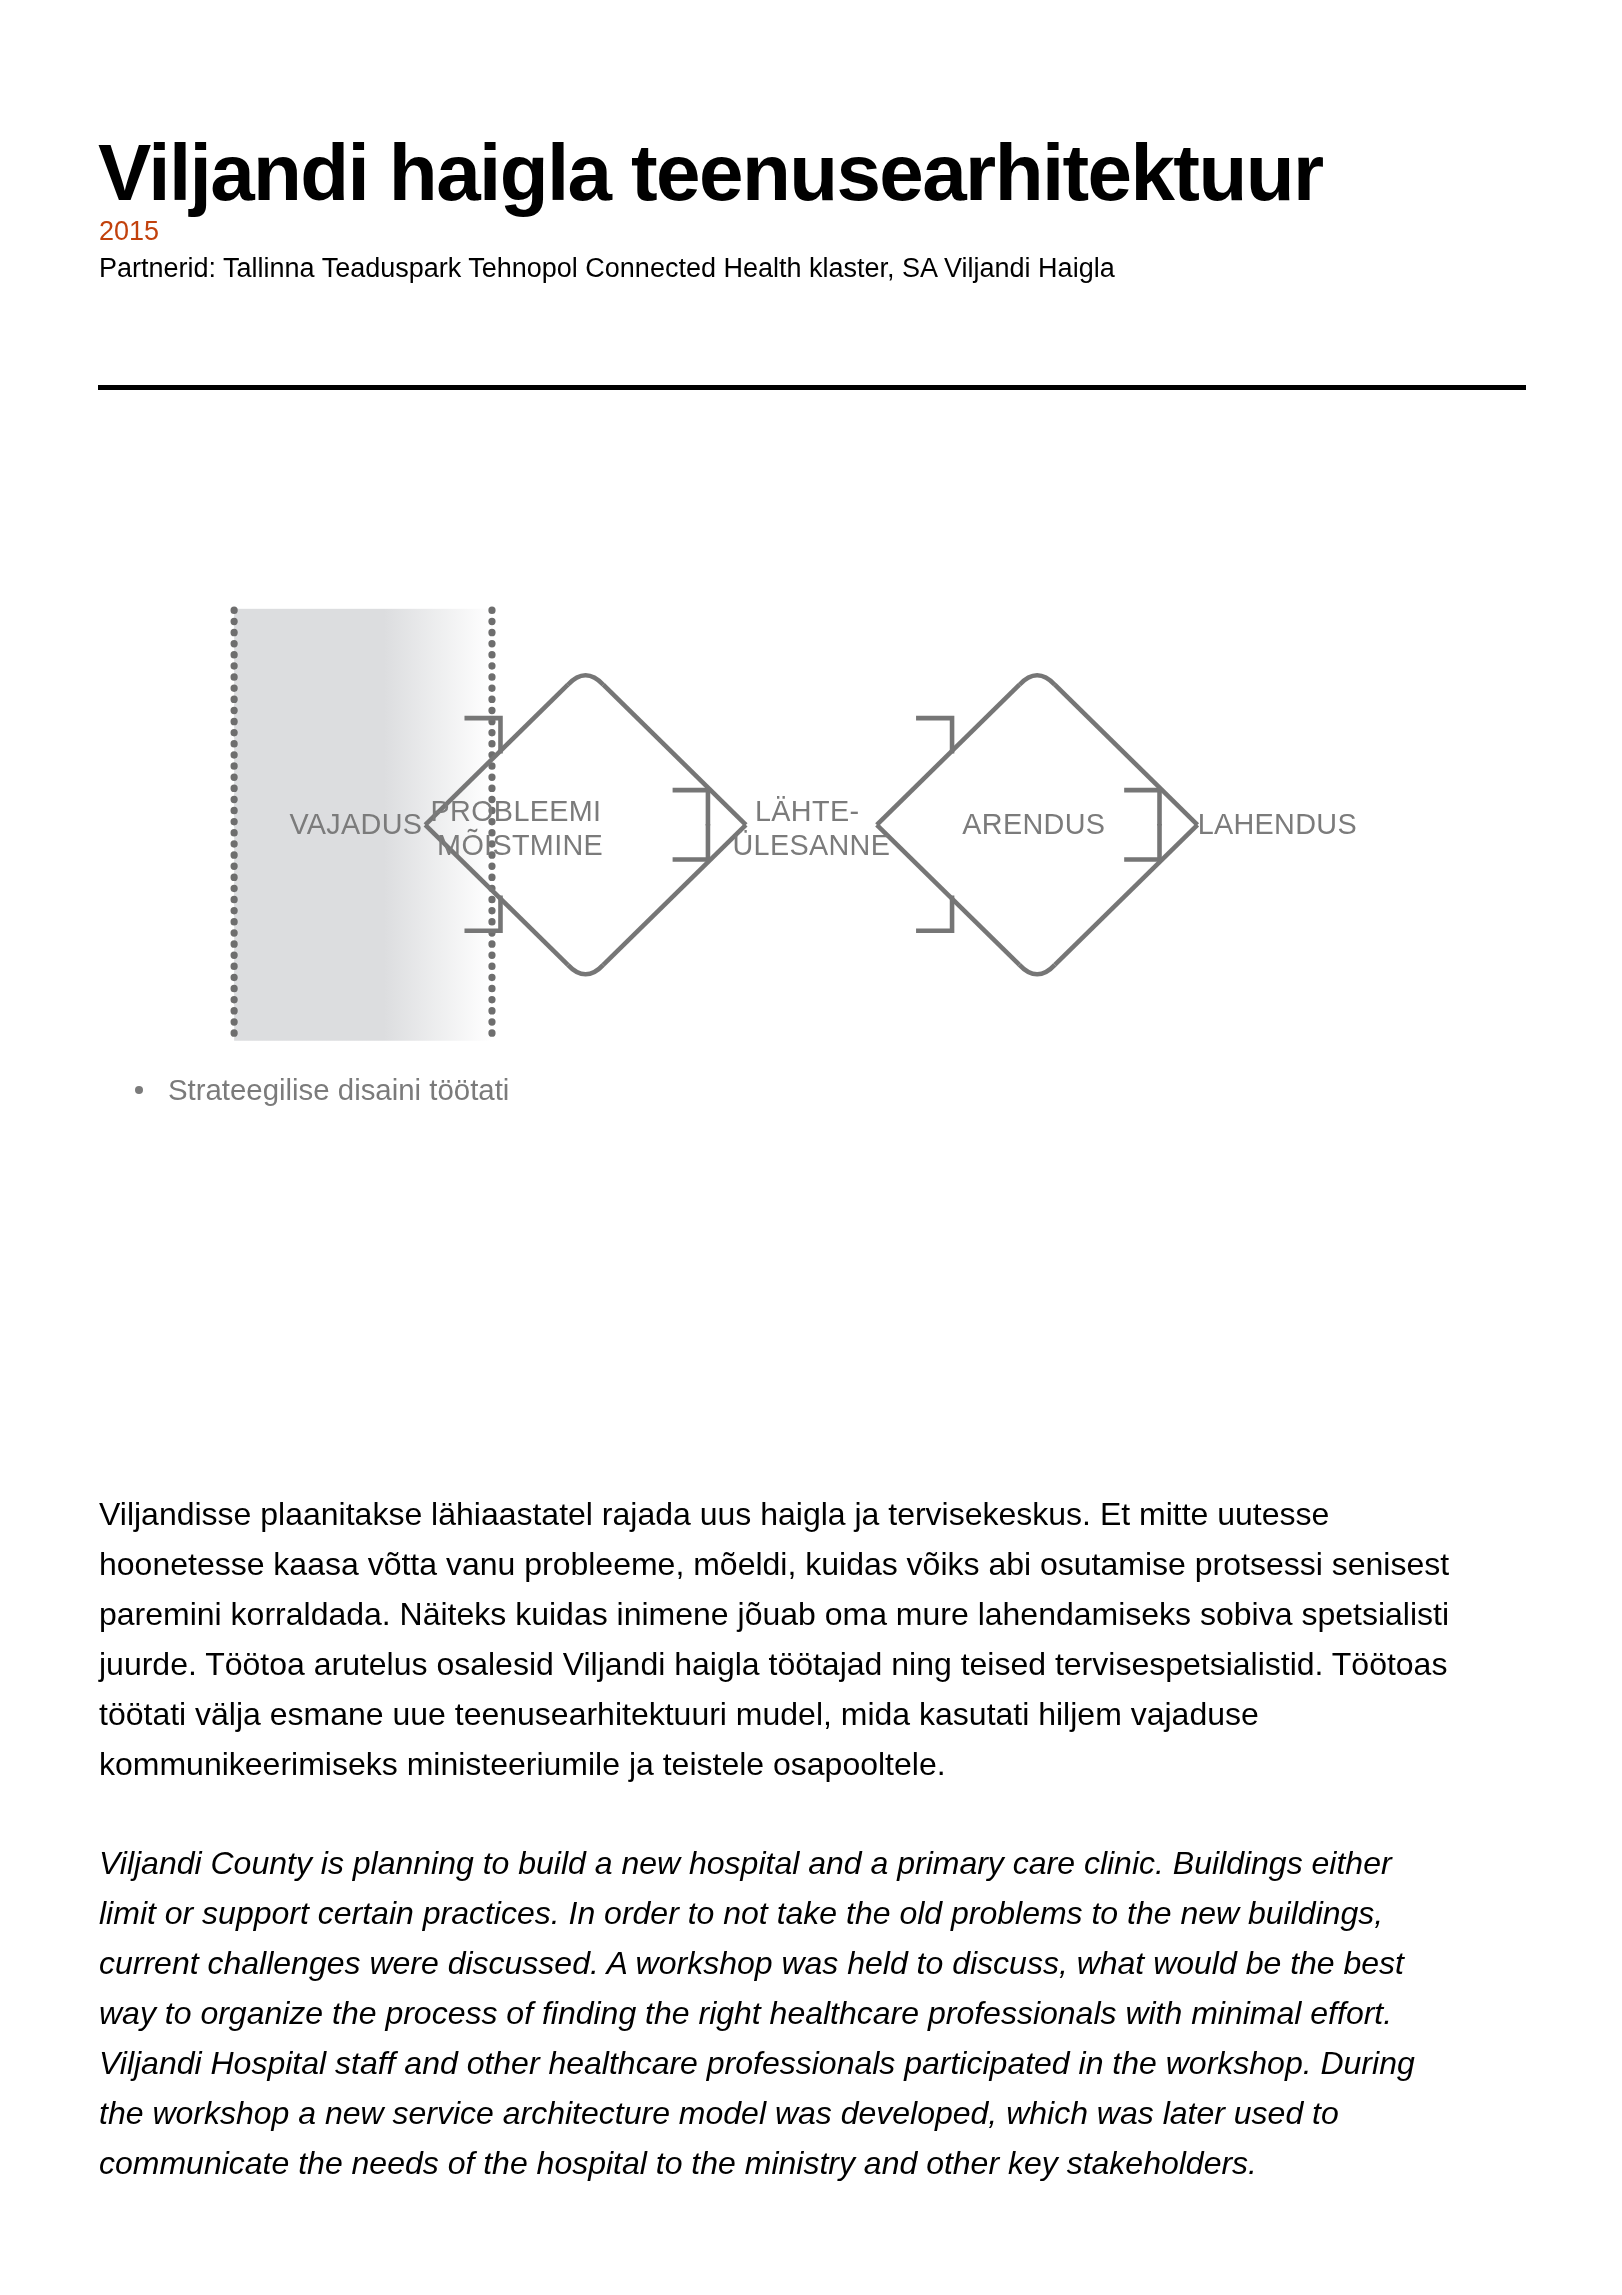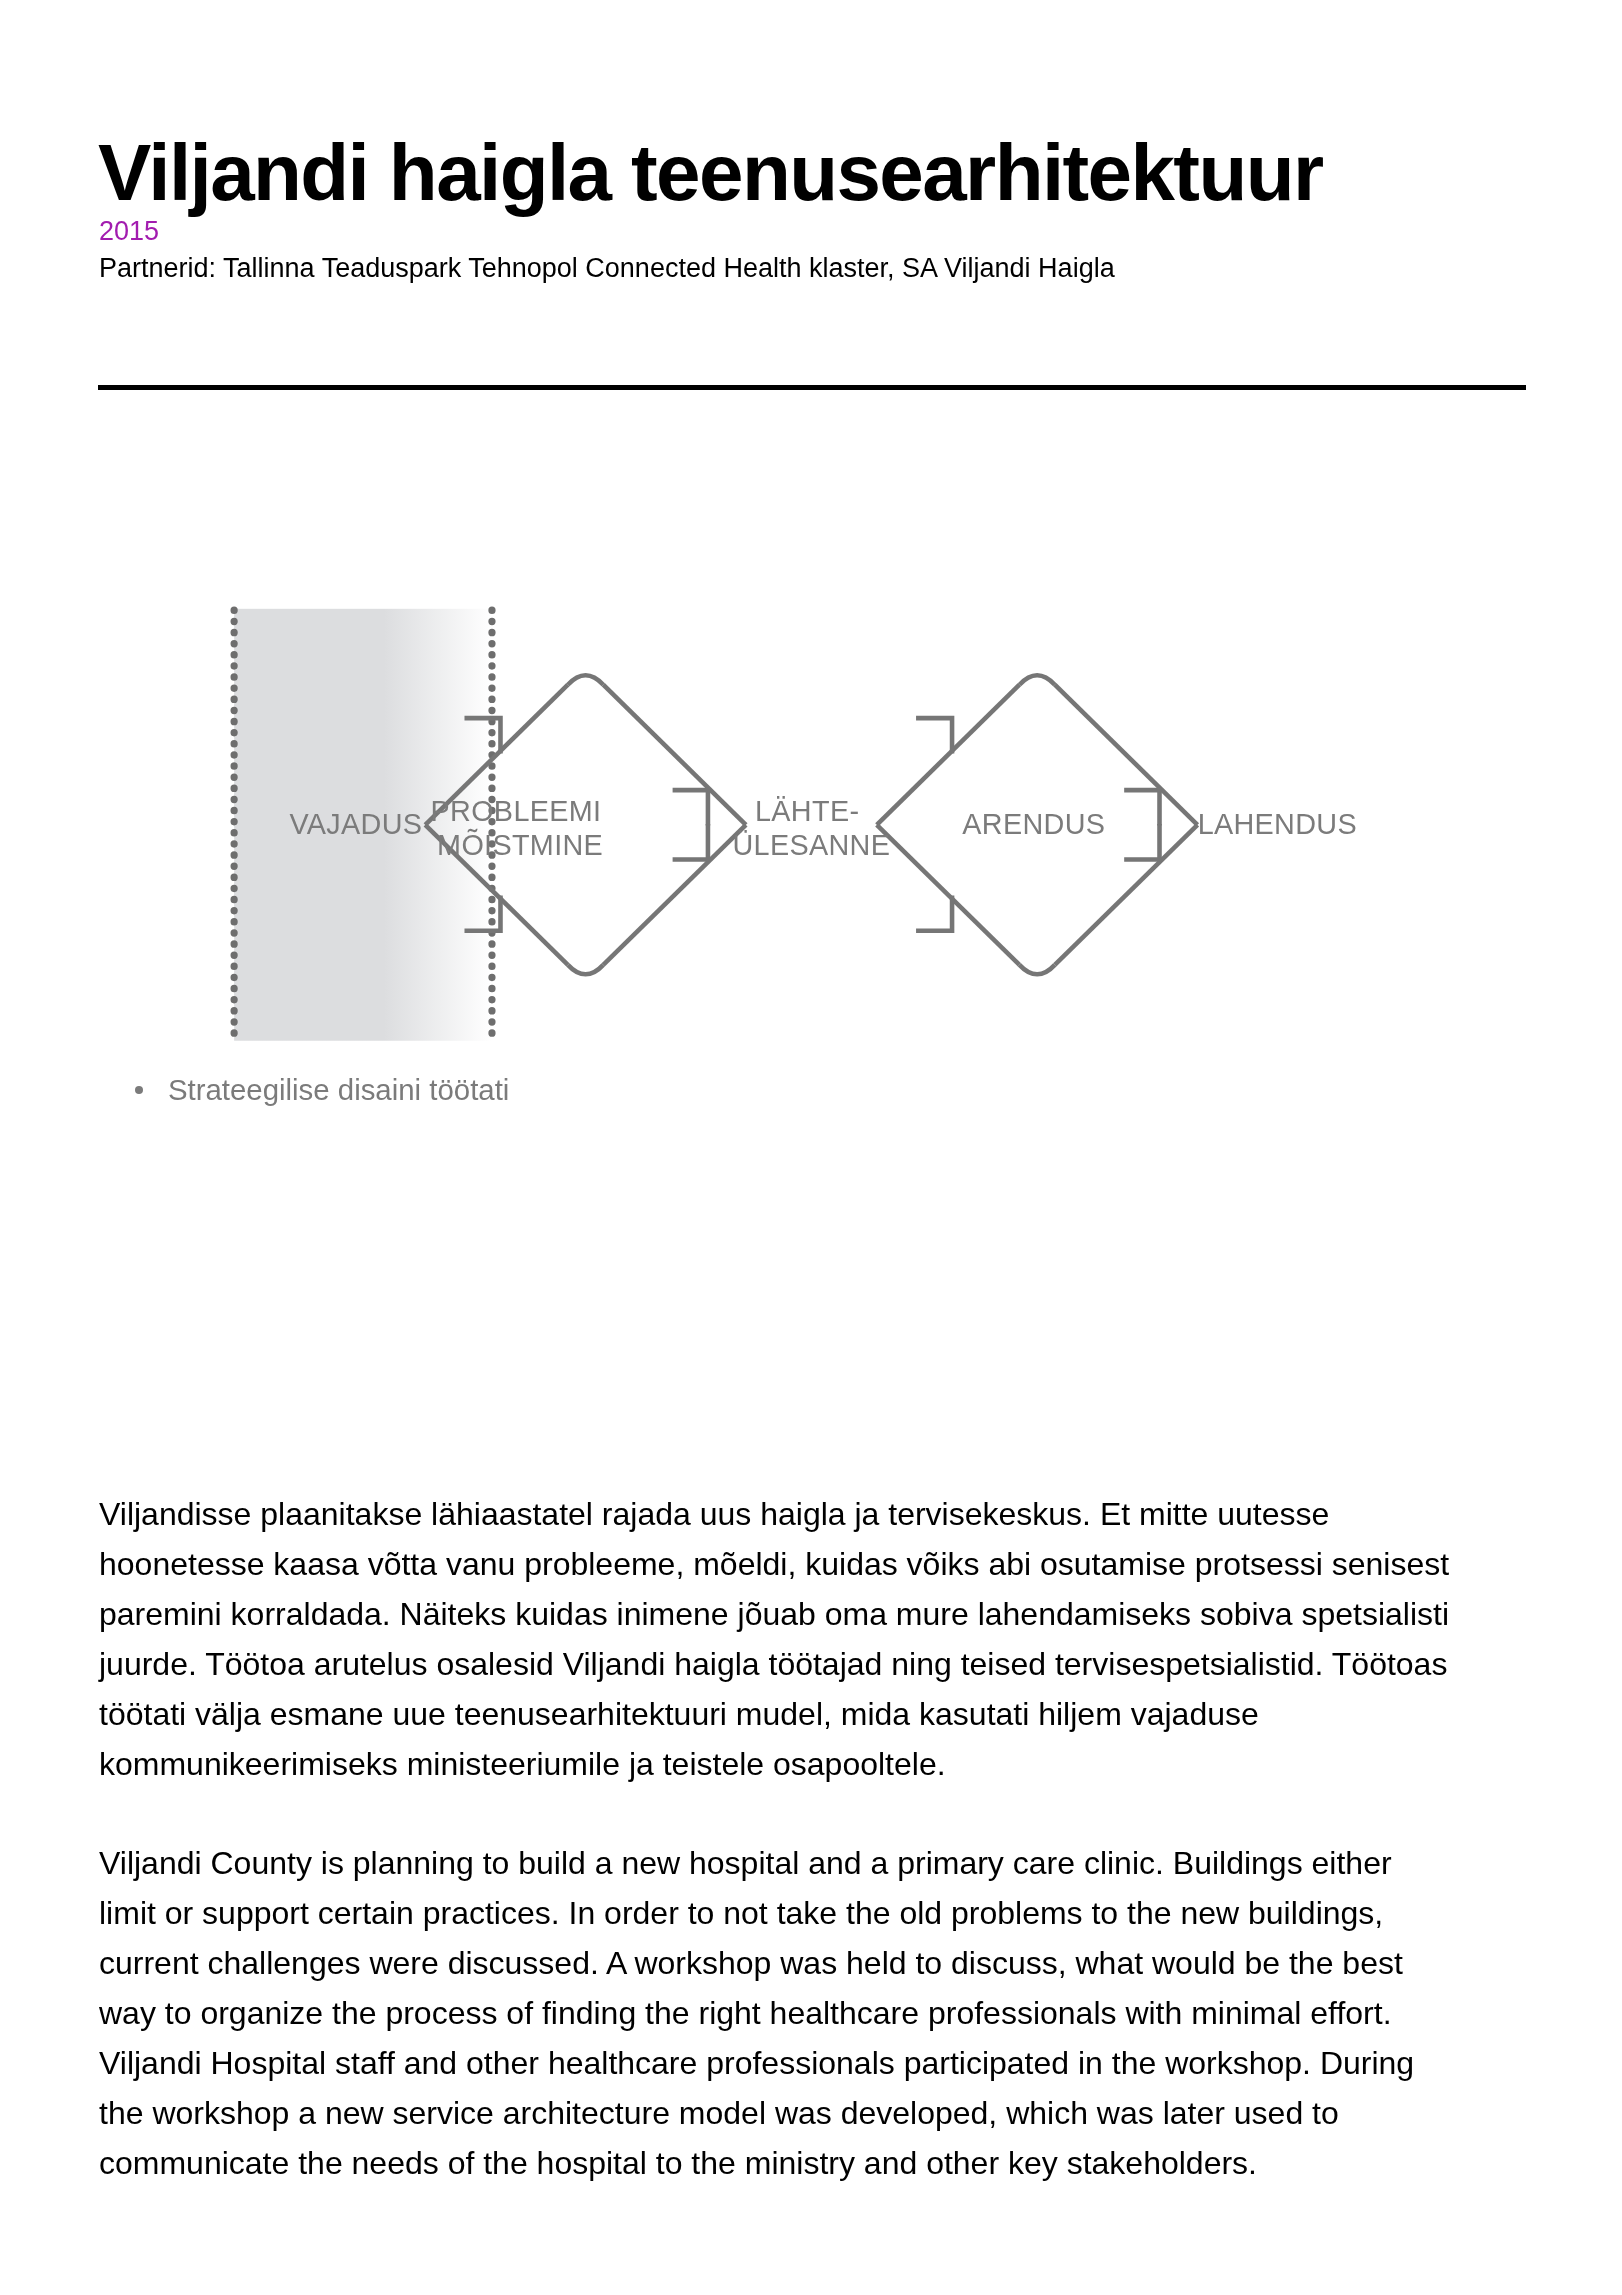--- a/index.html
+++ b/index.html
@@ -34,21 +34,21 @@
     letter-spacing: -1.6px;
     color: #000000;
     white-space: nowrap;
   }
   .meta-year {
     position: absolute;
     left: 99px;
     top: 214px;
     font-size: 27px;
     line-height: 34px;
-    color: #a21caf;
+    color: #c2410c;
   }
   .meta-partners {
     position: absolute;
     left: 99px;
     top: 251px;
     font-size: 27px;
     line-height: 34px;
     color: #000000;
     white-space: nowrap;
   }
@@ -105,20 +105,21 @@
     position: absolute;
     left: 99px;
     width: 1351px;
     font-size: 32px;
     line-height: 50px;
     color: #000000;
   }
   .para-et { top: 1457px; }
   .para-en {
     top: 1806px;
+    font-style: italic;
     width: 1358px;
   }
 </style>
 </head>
 <body>
 
 <div class="page">
 
   <h1 class="doc-title">Viljandi haigla teenusearhitektuur</h1>
 

